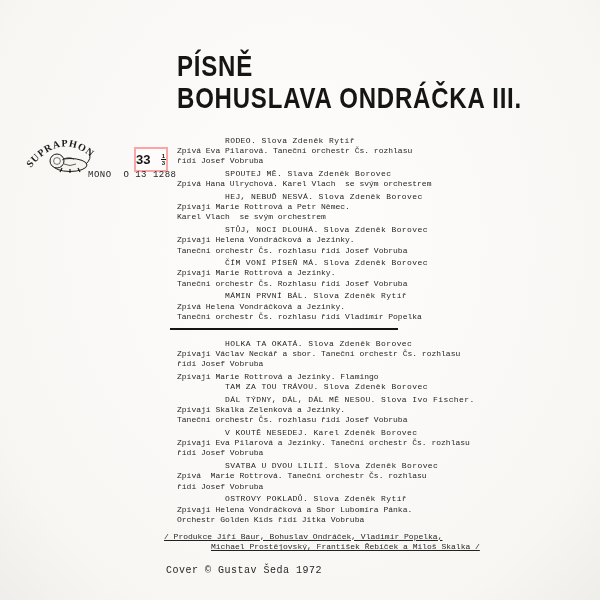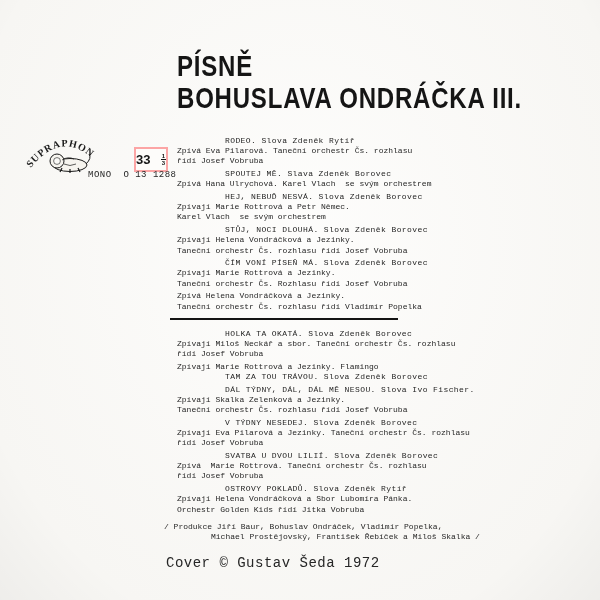--- a/index.html
+++ b/index.html
@@ -43,26 +43,26 @@
   .list-col{position:absolute;left:177px;top:136px;width:300px;}
   .track{margin-bottom:2.5px;}
   .track-line{
     font-size:8px;line-height:10.2px;white-space:pre;color:#272727;
   }
   .track-line.first{letter-spacing:0.4px;color:#1f1f1f;padding-left:48px;}
   .side-divider{
     height:2px;background:#141414;width:228px;
     margin:6px 0 9px -7px;
   }
-  .credits{margin-top:7px;margin-left:-13px;}
+  .credits{margin-top:7px;margin-left:-13px;text-decoration:underline;}
   .credits .c-line{font-size:8px;line-height:10.5px;white-space:pre;color:#272727;}
   .credits .c-line.indent{padding-left:47px;}
   .cover-credit{
     margin-top:12px;margin-left:-11px;
-    font-size:14px;letter-spacing:0.5px;white-space:pre;color:#262626;
+    font-size:10px;letter-spacing:0.5px;white-space:pre;color:#262626;
   }
 </style>
 </head>
 <body>
 
 <div class="paper-shade"></div>
 
 <div class="album-title">
   <div class="title-line">PÍSNĚ</div>
   <div class="title-line">BOHUSLAVA ONDRÁČKA III.</div>
@@ -118,42 +118,43 @@
         <div class="track-line first">STŮJ, NOCI DLOUHÁ. Slova Zdeněk Borovec</div>
         <div class="track-line">Zpívají Helena Vondráčková a Jezinky.</div>
         <div class="track-line">Taneční orchestr Čs. rozhlasu řídí Josef Vobruba</div>
       </div>
       <div class="track">
         <div class="track-line first">ČÍM VONÍ PÍSEŇ MÁ. Slova Zdeněk Borovec</div>
         <div class="track-line">Zpívají Marie Rottrová a Jezinky.</div>
         <div class="track-line">Taneční orchestr Čs. Rozhlasu řídí Josef Vobruba</div>
       </div>
       <div class="track">
+        <div class="track-line first">MÁMIN PRVNÍ BÁL. Slova Zdeněk Rytíř</div>
         <div class="track-line">Zpívá Helena Vondráčková a Jezinky.</div>
         <div class="track-line">Taneční orchestr Čs. rozhlasu řídí Vladimír Popelka</div>
       </div>
     </div>
   <div class="side-divider"></div>
   <div>
       <div class="track">
         <div class="track-line first">HOLKA TA OKATÁ. Slova Zdeněk Borovec</div>
-        <div class="track-line">Zpívají Miloš Neckář a sbor. Taneční orchestr Čs. rozhlasu</div>
+        <div class="track-line">Zpívají Václav Neckář a sbor. Taneční orchestr Čs. rozhlasu</div>
         <div class="track-line">řídí Josef Vobruba</div>
       </div>
       <div class="track">
         <div class="track-line">Zpívají Marie Rottrová a Jezinky. Flamingo</div>
         <div class="track-line first">TAM ZA TOU TRÁVOU. Slova Zdeněk Borovec</div>
       </div>
       <div class="track">
         <div class="track-line first">DÁL TÝDNY, DÁL, DÁL MĚ NESOU. Slova Ivo Fischer.</div>
         <div class="track-line">Zpívají Skalka Zelenková a Jezinky.</div>
         <div class="track-line">Taneční orchestr Čs. rozhlasu řídí Josef Vobruba</div>
       </div>
       <div class="track">
-        <div class="track-line first">V TÝDNY NESEDEJ. Slova Zdeněk Borovec</div>
+        <div class="track-line first">V KOUTĚ NESEDEJ. Karel Zdeněk Borovec</div>
         <div class="track-line">Zpívají Eva Pilarová a Jezinky. Taneční orchestr Čs. rozhlasu</div>
         <div class="track-line">řídí Josef Vobruba</div>
       </div>
       <div class="track">
         <div class="track-line first">SVATBA U DVOU LILIÍ. Slova Zdeněk Borovec</div>
         <div class="track-line">Zpívá  Marie Rottrová. Taneční orchestr Čs. rozhlasu</div>
         <div class="track-line">řídí Josef Vobruba</div>
       </div>
       <div class="track">
         <div class="track-line first">OSTROVY POKLADŮ. Slova Zdeněk Rytíř</div>

